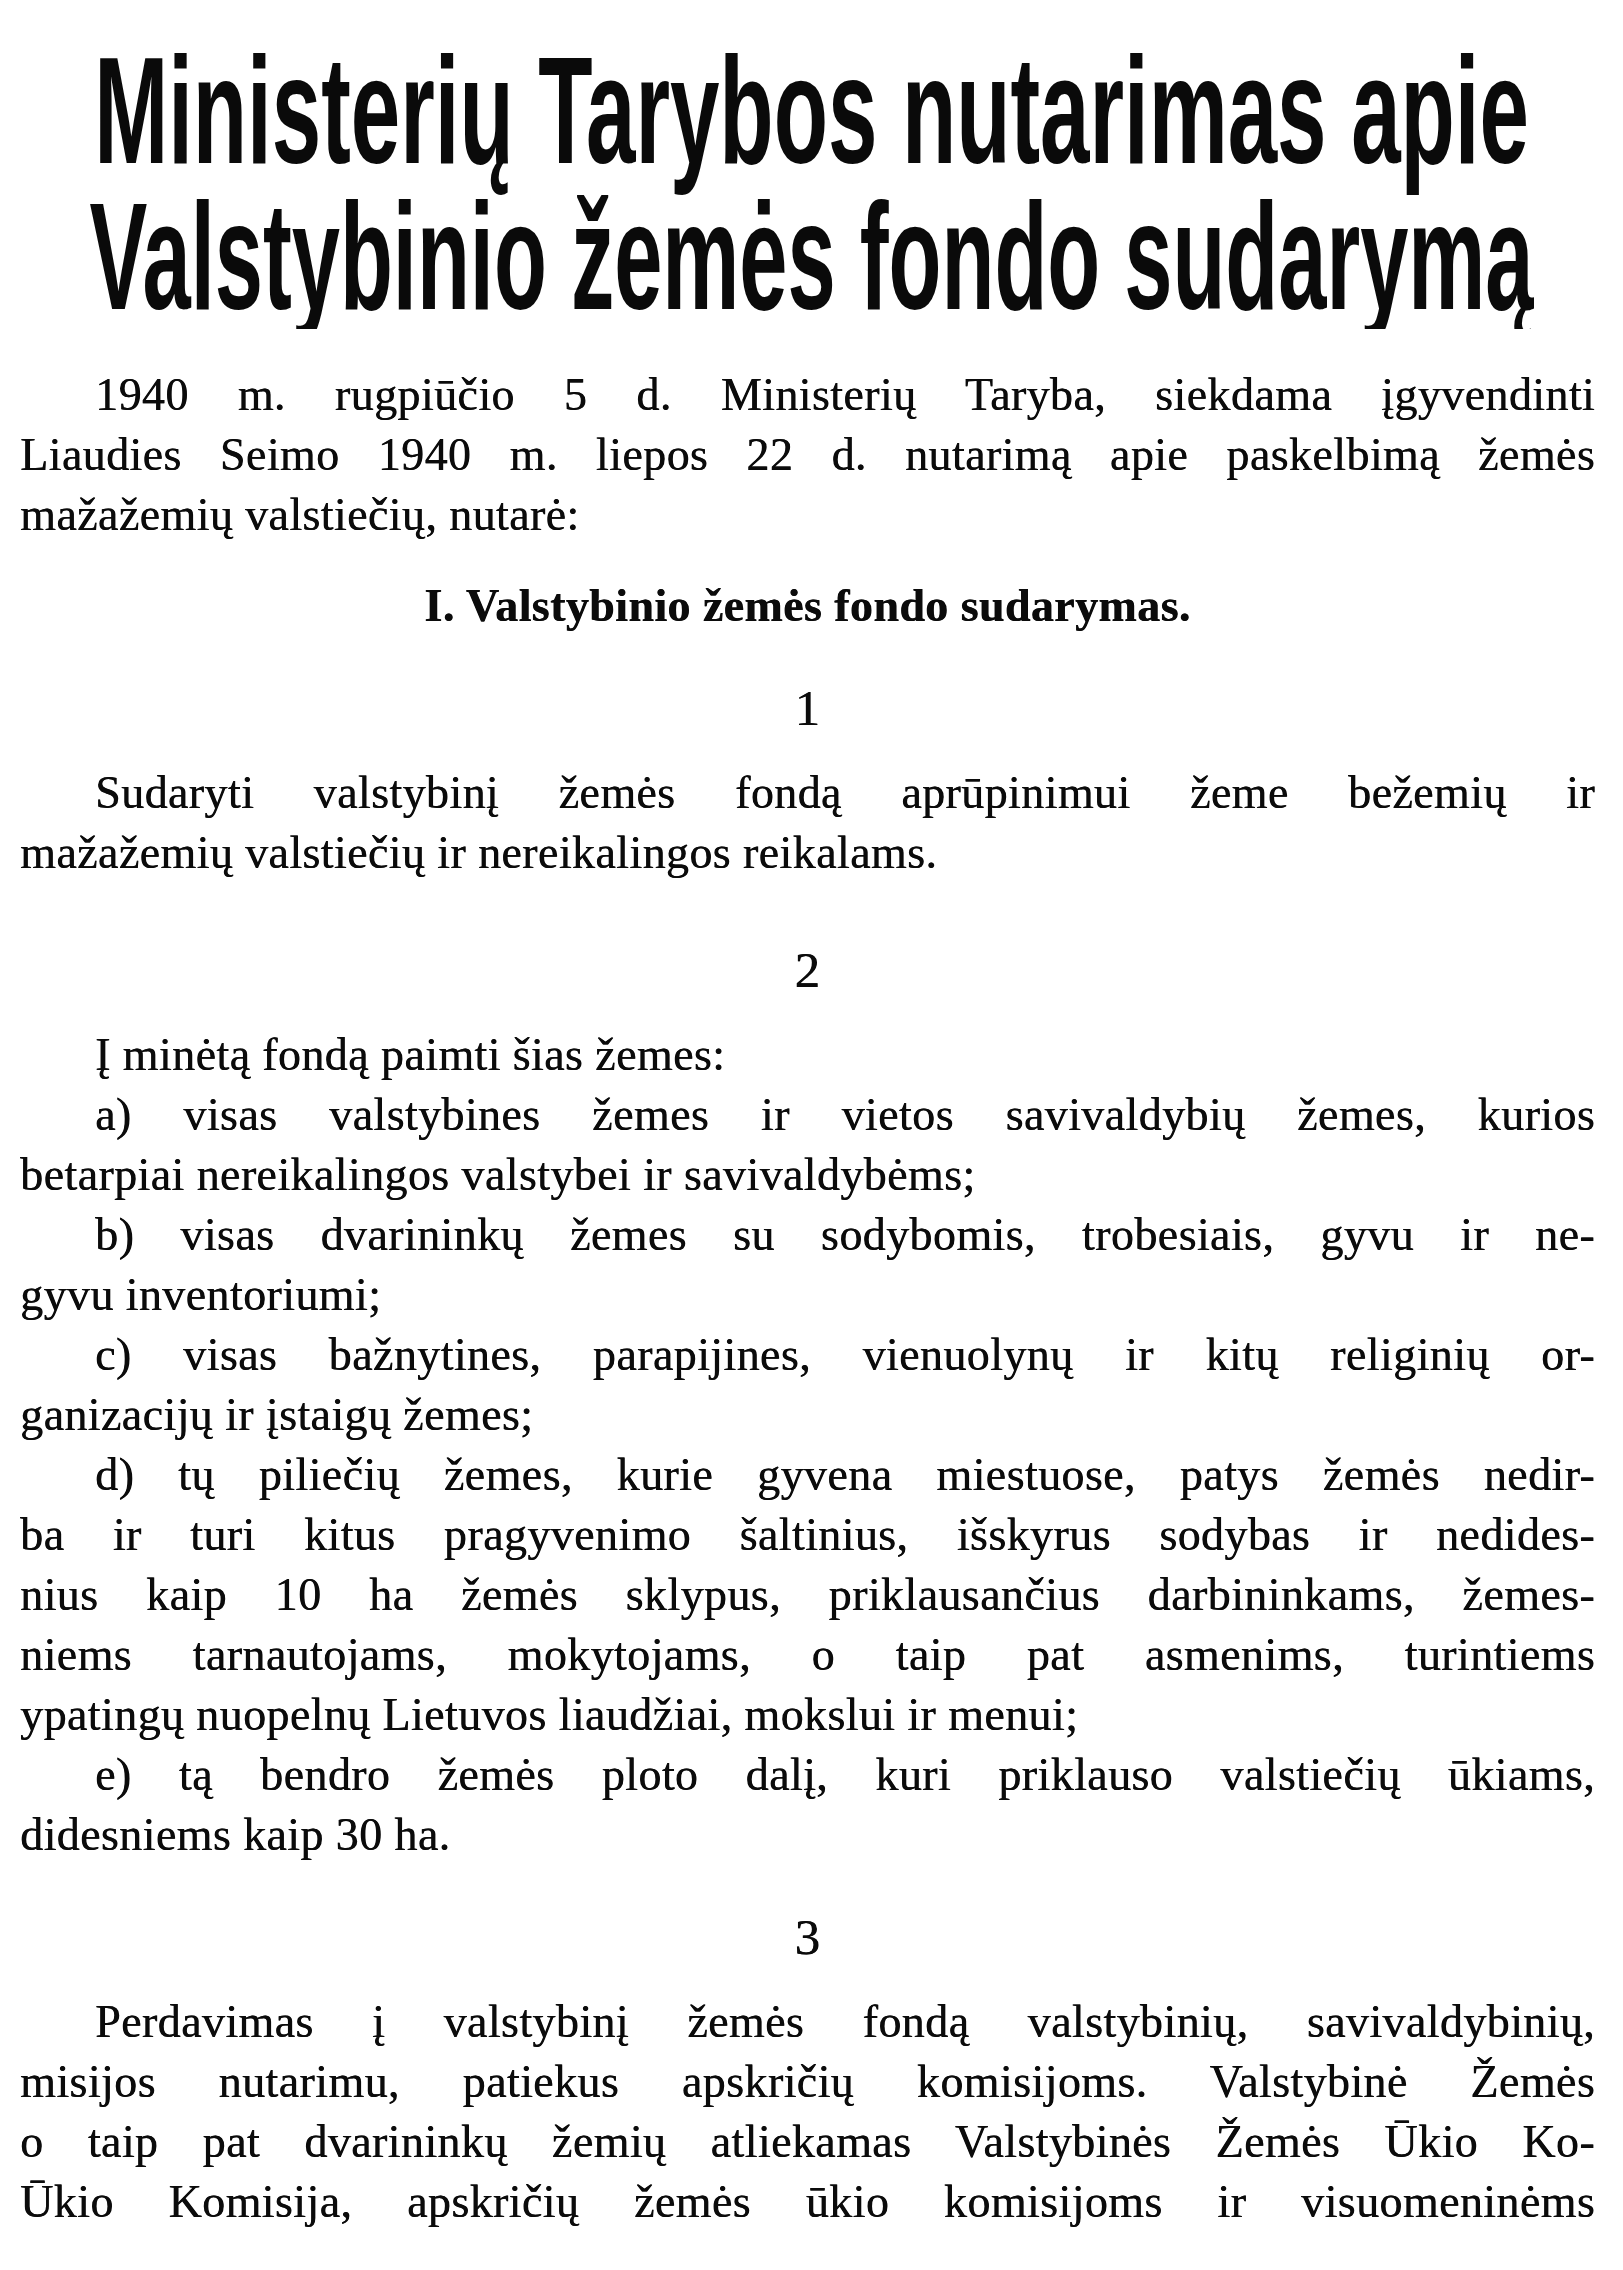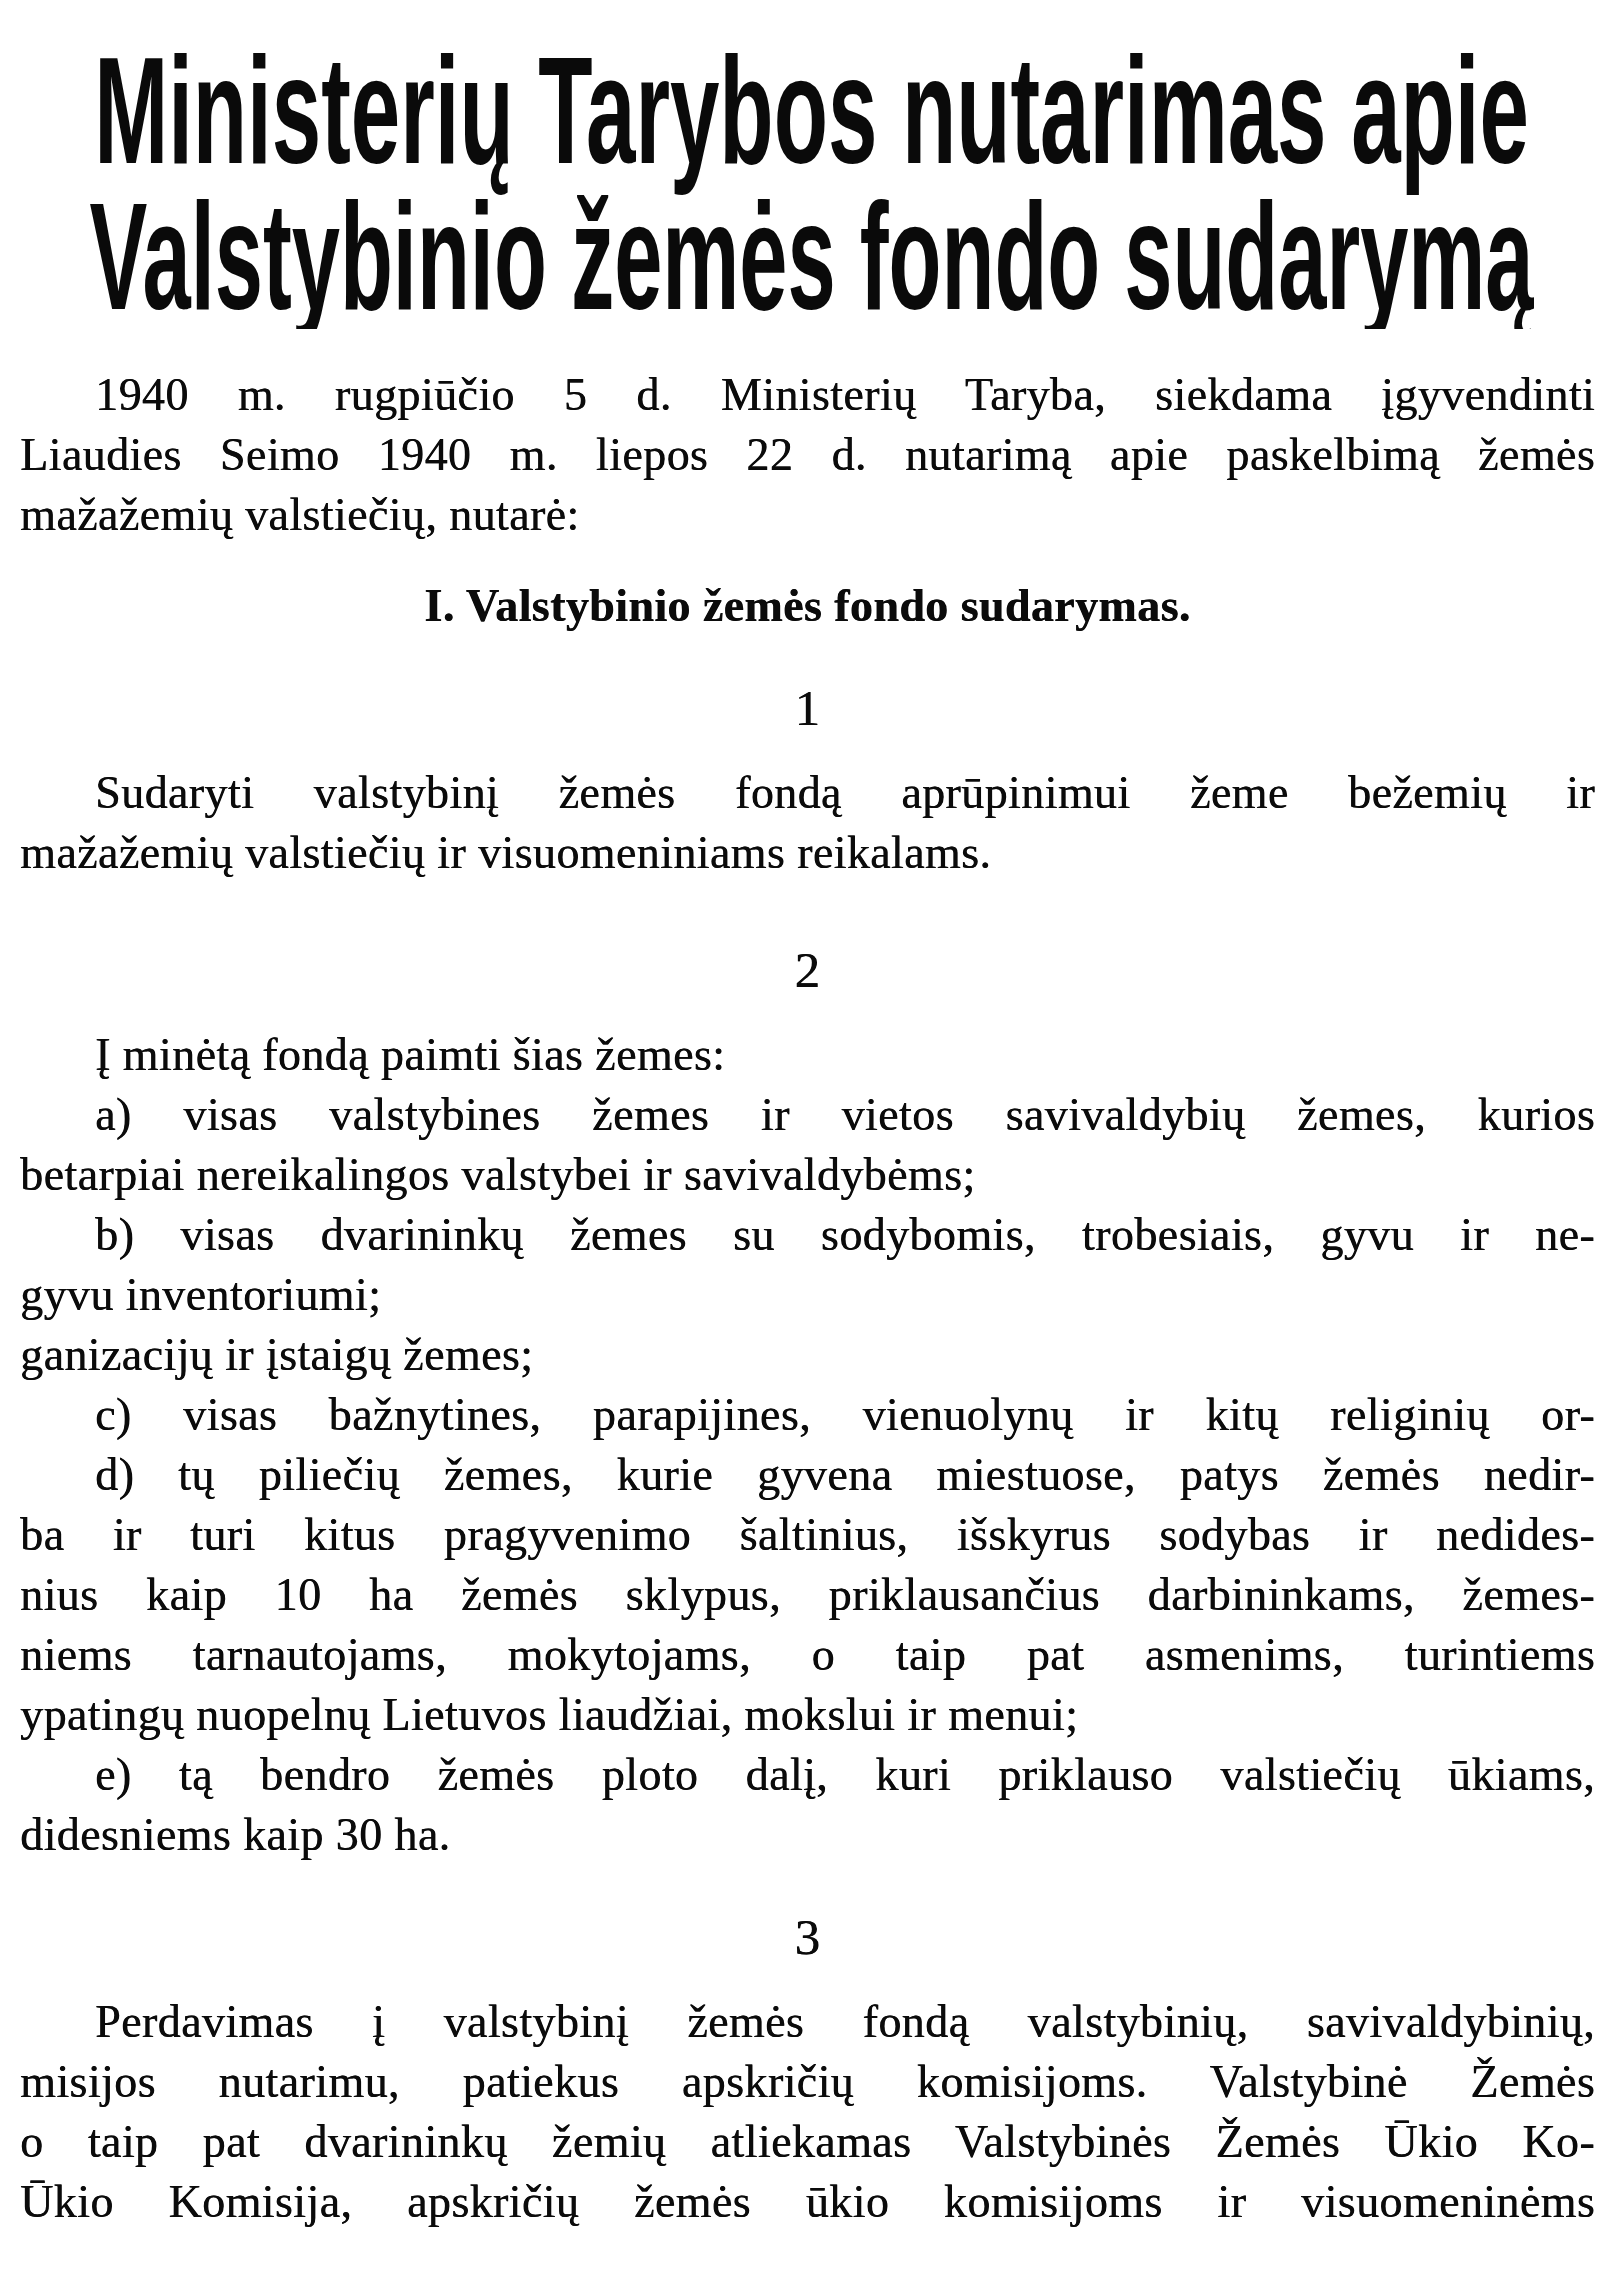--- a/index.html
+++ b/index.html
@@ -83,37 +83,37 @@
   <section id="doc-body" class="doc-body">
       <div class="para">
         <div class="line first jl">1940 m. rugpiūčio 5 d. Ministerių Taryba, siekdama įgyvendinti</div>
         <div class="line jl">Liaudies Seimo 1940 m. liepos 22 d. nutarimą apie paskelbimą žemės</div>
         <div class="line">mažažemių valstiečių, nutarė:</div>
       </div>
       <div class="section-heading">I.  Valstybinio žemės fondo sudarymas.</div>
       <div class="article-number">1</div>
       <div class="para">
         <div class="line first jl">Sudaryti valstybinį žemės fondą aprūpinimui žeme bežemių ir</div>
-        <div class="line">mažažemių valstiečių ir visuomeniniams reikalams.</div>
+        <div class="line">mažažemių valstiečių ir nereikalingos reikalams.</div>
       </div>
       <div class="article-number">2</div>
       <div class="para">
         <div class="line first">Į minėtą fondą paimti šias žemes:</div>
       </div>
       <div class="para">
         <div class="line first jl">a)  visas valstybines žemes ir vietos savivaldybių žemes, kurios</div>
         <div class="line">betarpiai nereikalingos valstybei ir savivaldybėms;</div>
       </div>
       <div class="para">
         <div class="line first jl">b)  visas dvarininkų žemes su sodybomis, trobesiais, gyvu ir ne-</div>
         <div class="line">gyvu inventoriumi;</div>
       </div>
       <div class="para">
+        <div class="line first jl">c)  visas bažnytines, parapijines, vienuolynų ir kitų religinių or-</div>
         <div class="line">ganizacijų ir įstaigų žemes;</div>
-        <div class="line first jl">c)  visas bažnytines, parapijines, vienuolynų ir kitų religinių or-</div>
       </div>
       <div class="para">
         <div class="line first jl">d)  tų piliečių žemes, kurie gyvena miestuose, patys žemės nedir-</div>
         <div class="line jl">ba ir turi kitus pragyvenimo šaltinius, išskyrus sodybas ir nedides-</div>
         <div class="line jl">nius kaip 10 ha žemės sklypus, priklausančius darbininkams, žemes-</div>
         <div class="line jl">niems tarnautojams, mokytojams, o taip pat asmenims, turintiems</div>
         <div class="line">ypatingų nuopelnų Lietuvos liaudžiai, mokslui ir menui;</div>
       </div>
       <div class="para">
         <div class="line first jl">e)  tą bendro žemės ploto dalį, kuri priklauso valstiečių ūkiams,</div>

